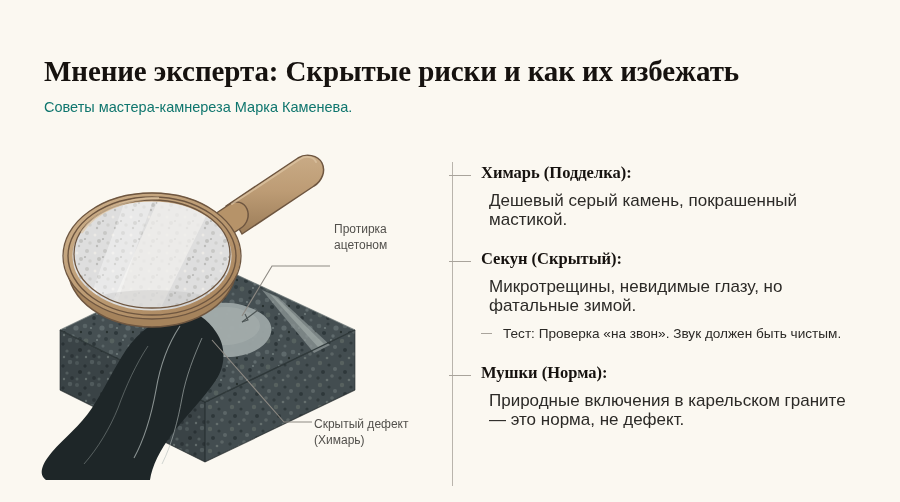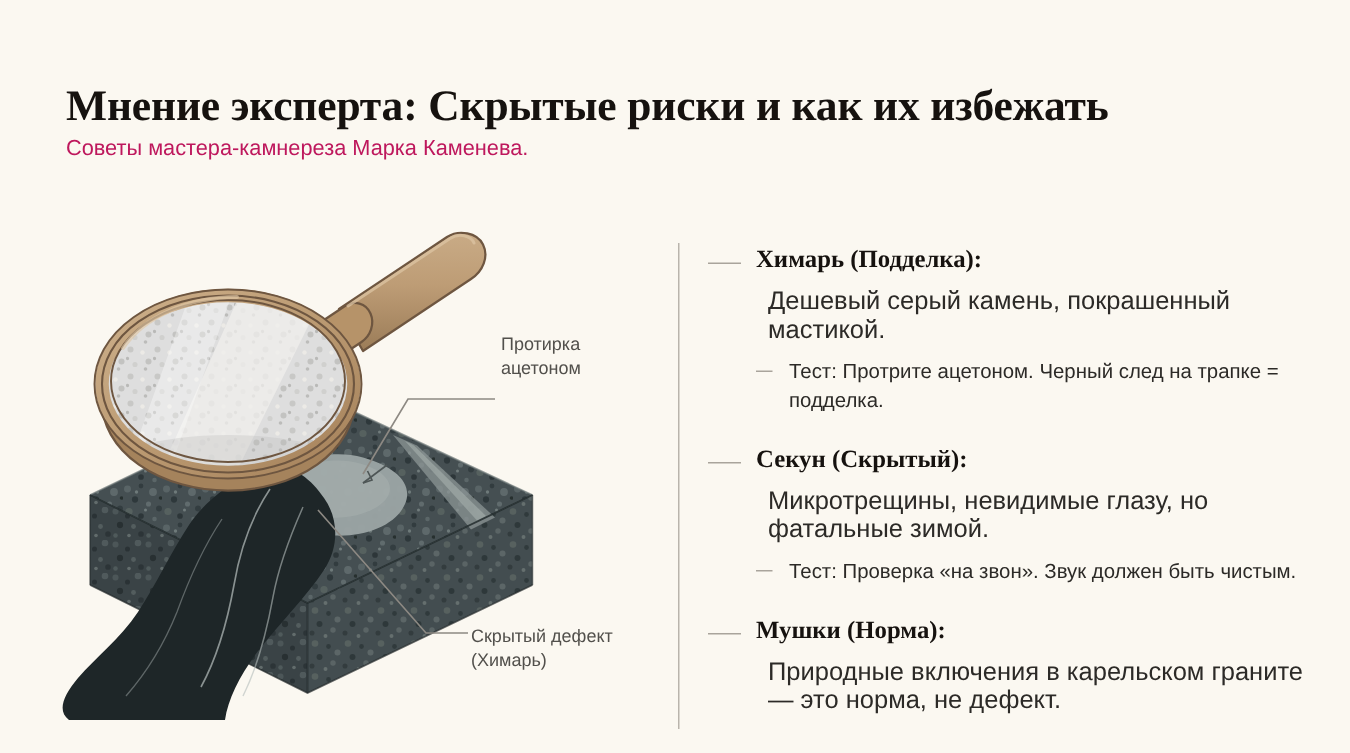--- a/index.html
+++ b/index.html
@@ -35,22 +35,22 @@
     line-height: 34px;
     letter-spacing: -0.1px;
     color: #16120f;
     margin: 0;
     white-space: nowrap;
   }
   .subtitle {
     font-family: "Liberation Sans", sans-serif;
     font-size: 14.5px;
     line-height: 20px;
-    color: #be185d;
-    margin: 1px 0 0 0;
+    color: #0f766e;
+    margin: 9px 0 0 0;
   }
 
   
   .illustration {
     position: absolute;
     left: 30px;
     top: 140px;
     width: 420px;
     height: 340px;
   }
@@ -72,21 +72,21 @@
   .rail {
     position: absolute;
     left: 452px;
     top: 162px;
     width: 1px;
     height: 324px;
     background: #b9b4ac;
   }
   .points {
     position: absolute;
-    left: 471px;
+    left: 448px;
     top: 162px;
     width: 412px;
   }
   .point {
     position: relative;
     padding-left: 33px;
   }
   .point + .point { margin-top: 19px; }
   .point-dash {
     position: absolute;
@@ -315,24 +315,20 @@
   </div>
 
   <div class="rail"></div>
 
   <div class="points">
 
     <div class="point">
       <span class="point-dash"></span>
       <h2 class="point-heading">Химарь (Подделка):</h2>
       <p class="point-body">Дешевый серый камень, покрашенный мастикой.</p>
-      <div class="point-test">
-        <span class="test-dash"></span>
-        <span>Тест: Протрите ацетоном. Черный след на трапке = подделка.</span>
-      </div>
     </div>
 
     <div class="point">
       <span class="point-dash"></span>
       <h2 class="point-heading">Секун (Скрытый):</h2>
       <p class="point-body">Микротрещины, невидимые глазу, но фатальные зимой.</p>
       <div class="point-test">
         <span class="test-dash"></span>
         <span>Тест: Проверка «на звон». Звук должен быть чистым.</span>
       </div>

